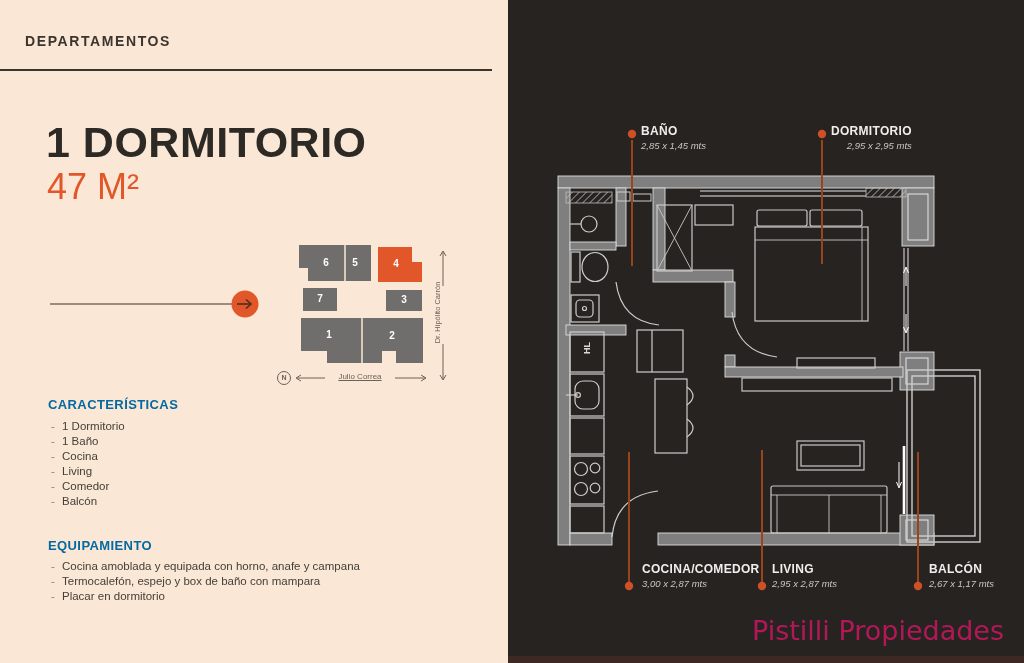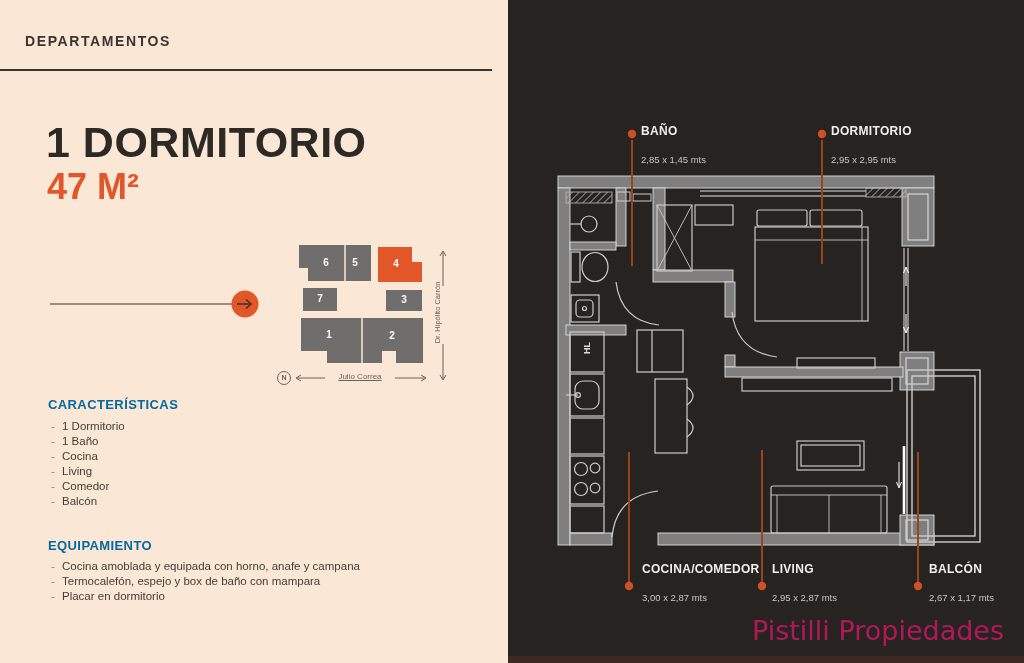--- a/index.html
+++ b/index.html
@@ -4,36 +4,36 @@
 <style>
   html,body{margin:0;padding:0;background:#555;}
   .stage{position:relative;width:1024px;height:663px;overflow:hidden;
          font-family:"Liberation Sans",sans-serif;background:#fae7d5;}
   .abs{position:absolute;}
   
   .panel-left{left:0;top:0;width:508px;height:663px;background:#fae7d5;}
   .eyebrow{left:25px;top:33px;font-size:14px;font-weight:bold;letter-spacing:1.6px;color:#3b352f;}
   .rule{left:0;top:69px;width:492px;height:2px;background:#3b352f;}
   .title{left:46px;top:118px;font-size:43px;font-weight:bold;letter-spacing:.5px;color:#2d2a26;}
-  .area{left:47px;top:166px;font-size:36px;font-weight:bold;color:#e2572a;}
+  .area{left:47px;top:166px;font-size:36px;font-weight:normal;color:#e2572a;}
   .sec-head{font-size:13px;font-weight:bold;letter-spacing:.4px;color:#0369a1;}
   ul.spec{list-style:none;margin:0;padding:0;}
   ul.spec li{position:relative;padding-left:11px;font-size:11.5px;line-height:14.9px;color:#45403a;}
   ul.spec li::before{content:"-";position:absolute;left:0;color:#8a847c;}
   
   .unit-no{width:14px;text-align:center;font-size:10px;font-weight:bold;color:#fff;}
   .street-b{left:326px;top:372px;width:68px;text-align:center;font-size:8px;color:#6b6258;text-decoration:underline;}
   .street-r{left:397px;top:308px;width:80px;text-align:center;font-size:7.5px;color:#6b6258;
             transform:rotate(-90deg);}
   .compass-n{left:279px;top:373.5px;width:10px;text-align:center;font-size:7px;font-weight:bold;color:#6b6258;}
   
   .panel-dark{left:508px;top:0;width:516px;height:663px;background:#272320;}
   .base-strip{left:508px;top:656px;width:516px;height:7px;background:#3e2823;}
   .room-label .nm{font-size:12px;font-weight:bold;letter-spacing:.3px;color:#f0eeec;white-space:nowrap;}
-  .room-label .dm{font-size:9.5px;color:#c9c6c2;margin-top:16px;white-space:nowrap;}
+  .room-label .dm{font-size:9.5px;color:#c9c6c2;margin-top:2px;white-space:nowrap;font-style:italic;}
   .hl{left:570px;top:343px;width:34px;text-align:center;font-size:9px;font-weight:bold;color:#d8d8d6;
       transform:rotate(-90deg);}
   .watermark{left:752px;top:615px;width:262px;font-size:27px;color:#be185d;opacity:.92;
              font-family:"DejaVu Sans",sans-serif;white-space:nowrap;}
   svg.overlay{left:0;top:0;pointer-events:none;}
 </style>
 </head>
 <body>
 
 <div class="stage">
@@ -230,21 +230,21 @@
   <ul class="abs spec" style="left:51px;top:559px;">
     <li>Cocina amoblada y equipada con horno, anafe y campana</li>
     <li>Termocalefón, espejo y box de baño con mampara</li>
     <li>Placar en dormitorio</li>
   </ul>
 
   <div class="abs room-label" style="left:641px;top:124px;">
     <div class="nm">BAÑO</div>
     <div class="dm">2,85 x 1,45 mts</div>
   </div>
-  <div class="abs room-label" style="left:831px;top:124px;">
+  <div class="abs room-label" style="left:831px;top:124px;text-align:right;">
     <div class="nm">DORMITORIO</div>
     <div class="dm">2,95 x 2,95 mts</div>
   </div>
   <div class="abs room-label" style="left:642px;top:562px;">
     <div class="nm">COCINA/COMEDOR</div>
     <div class="dm">3,00 x 2,87 mts</div>
   </div>
   <div class="abs room-label" style="left:772px;top:562px;">
     <div class="nm">LIVING</div>
     <div class="dm">2,95 x 2,87 mts</div>

